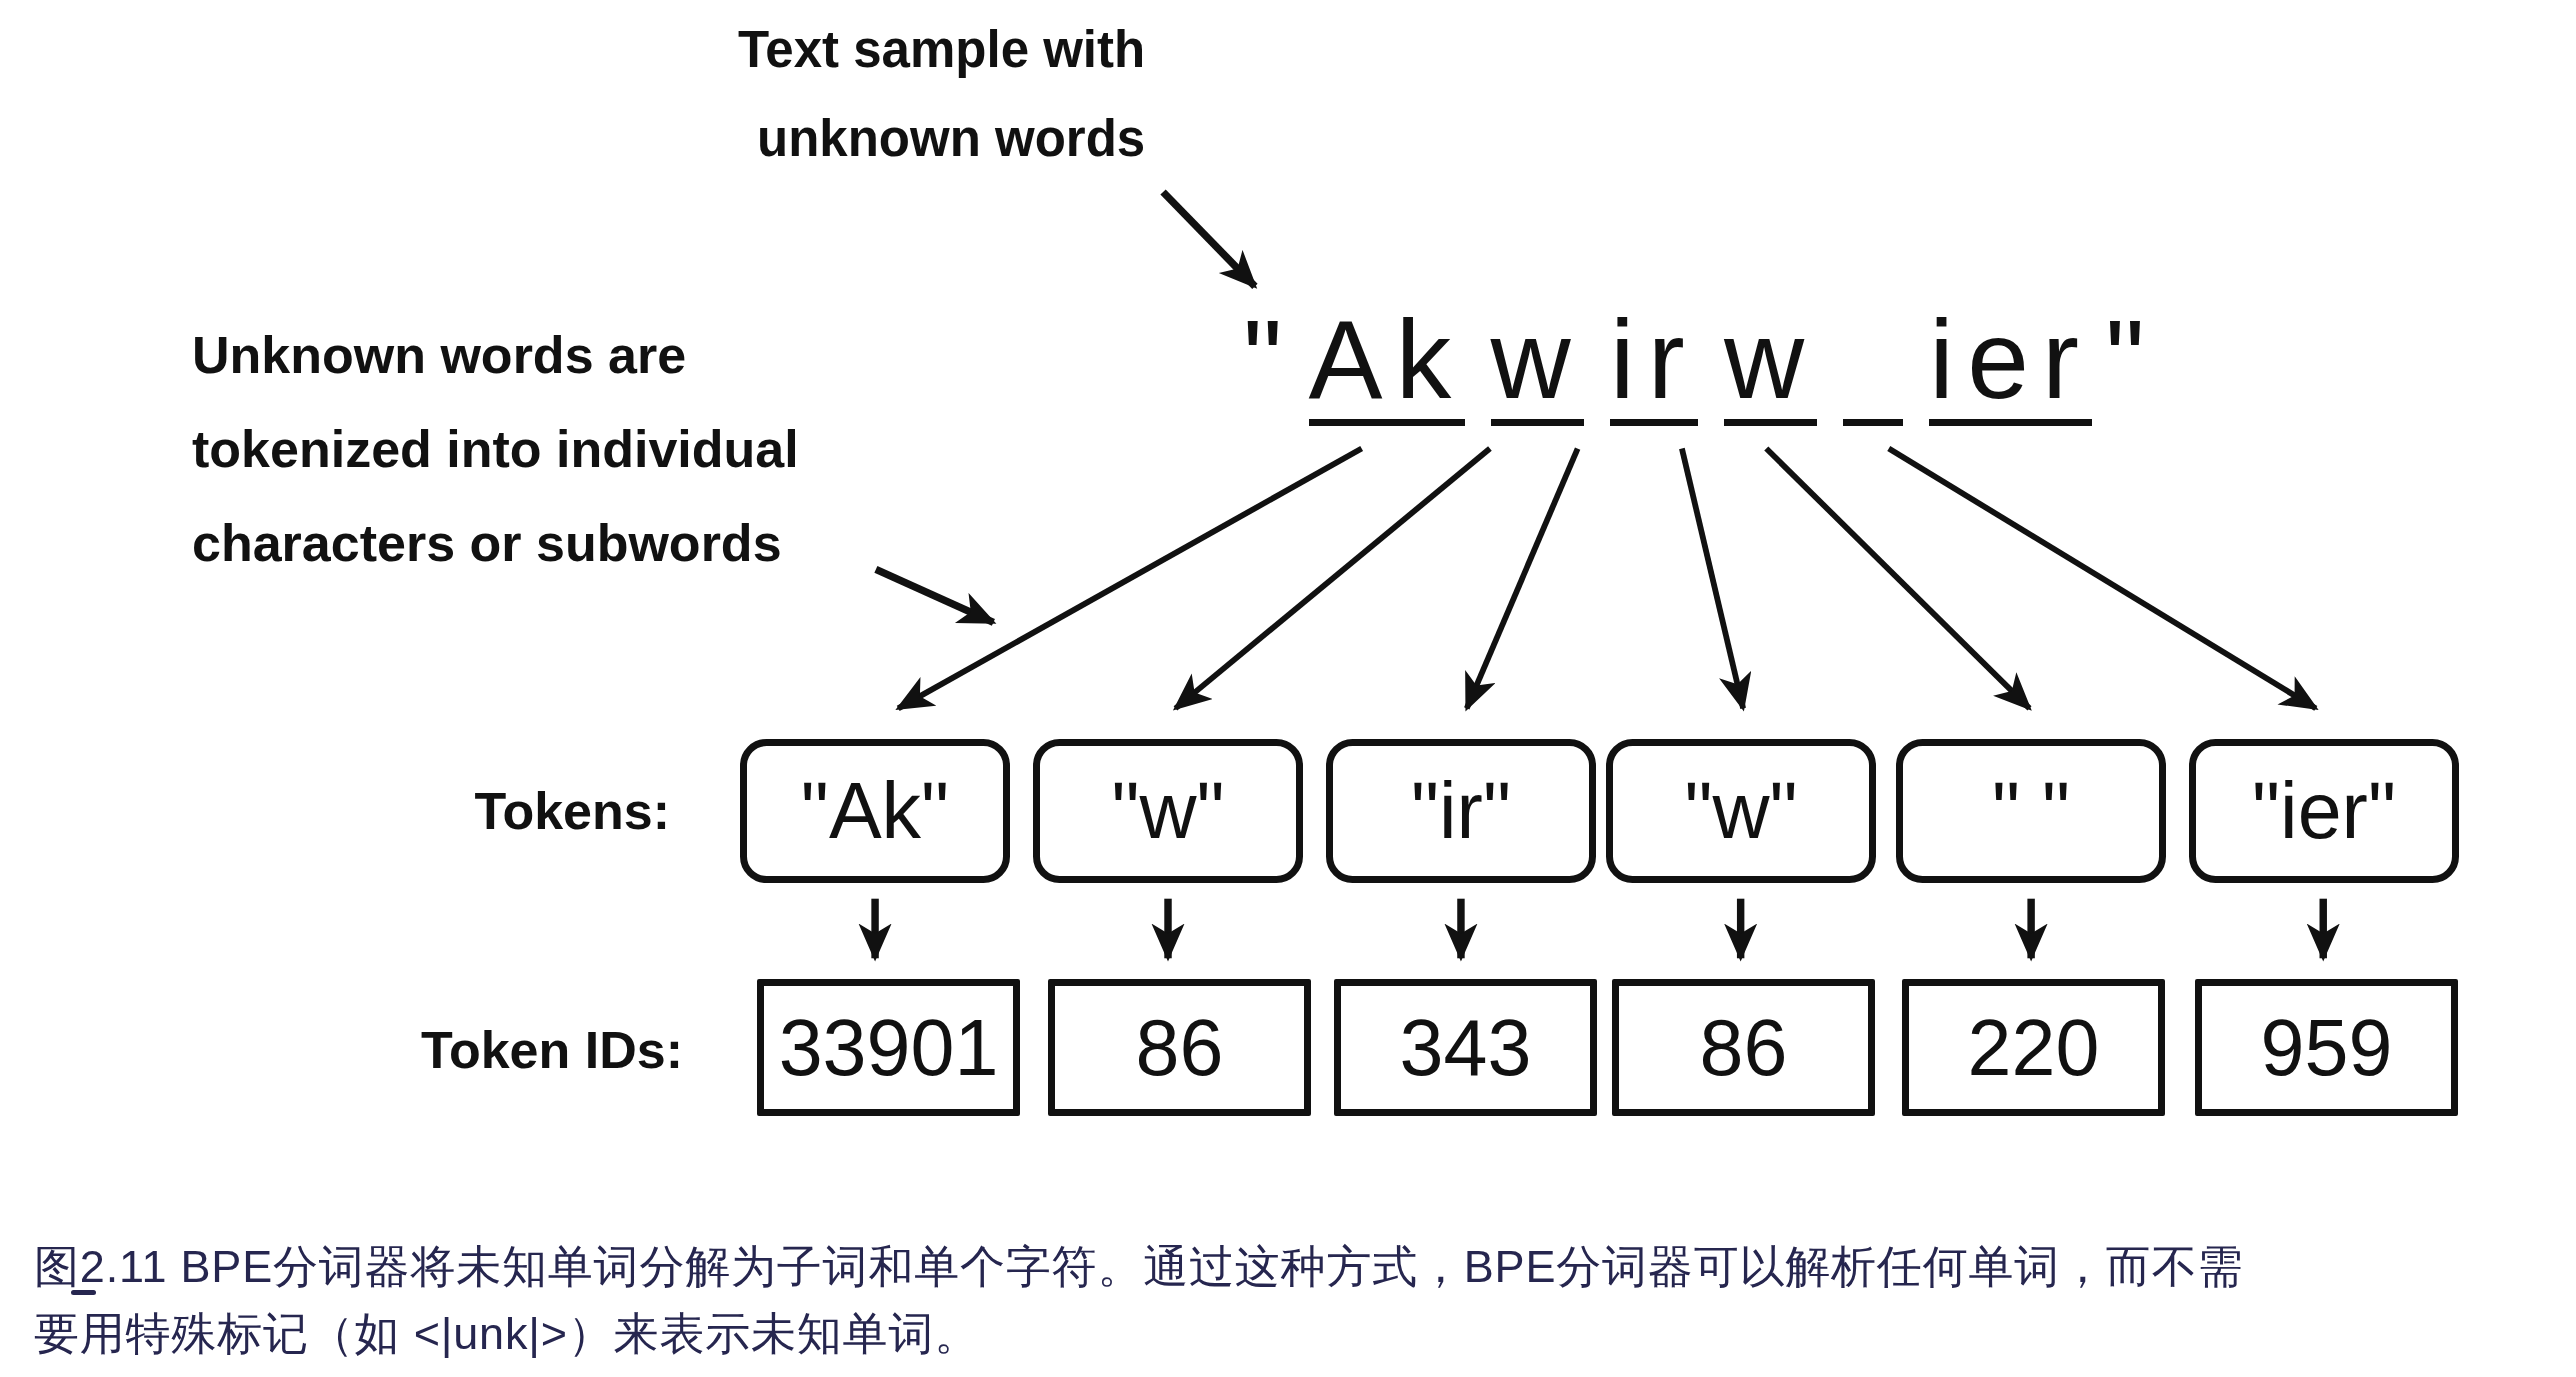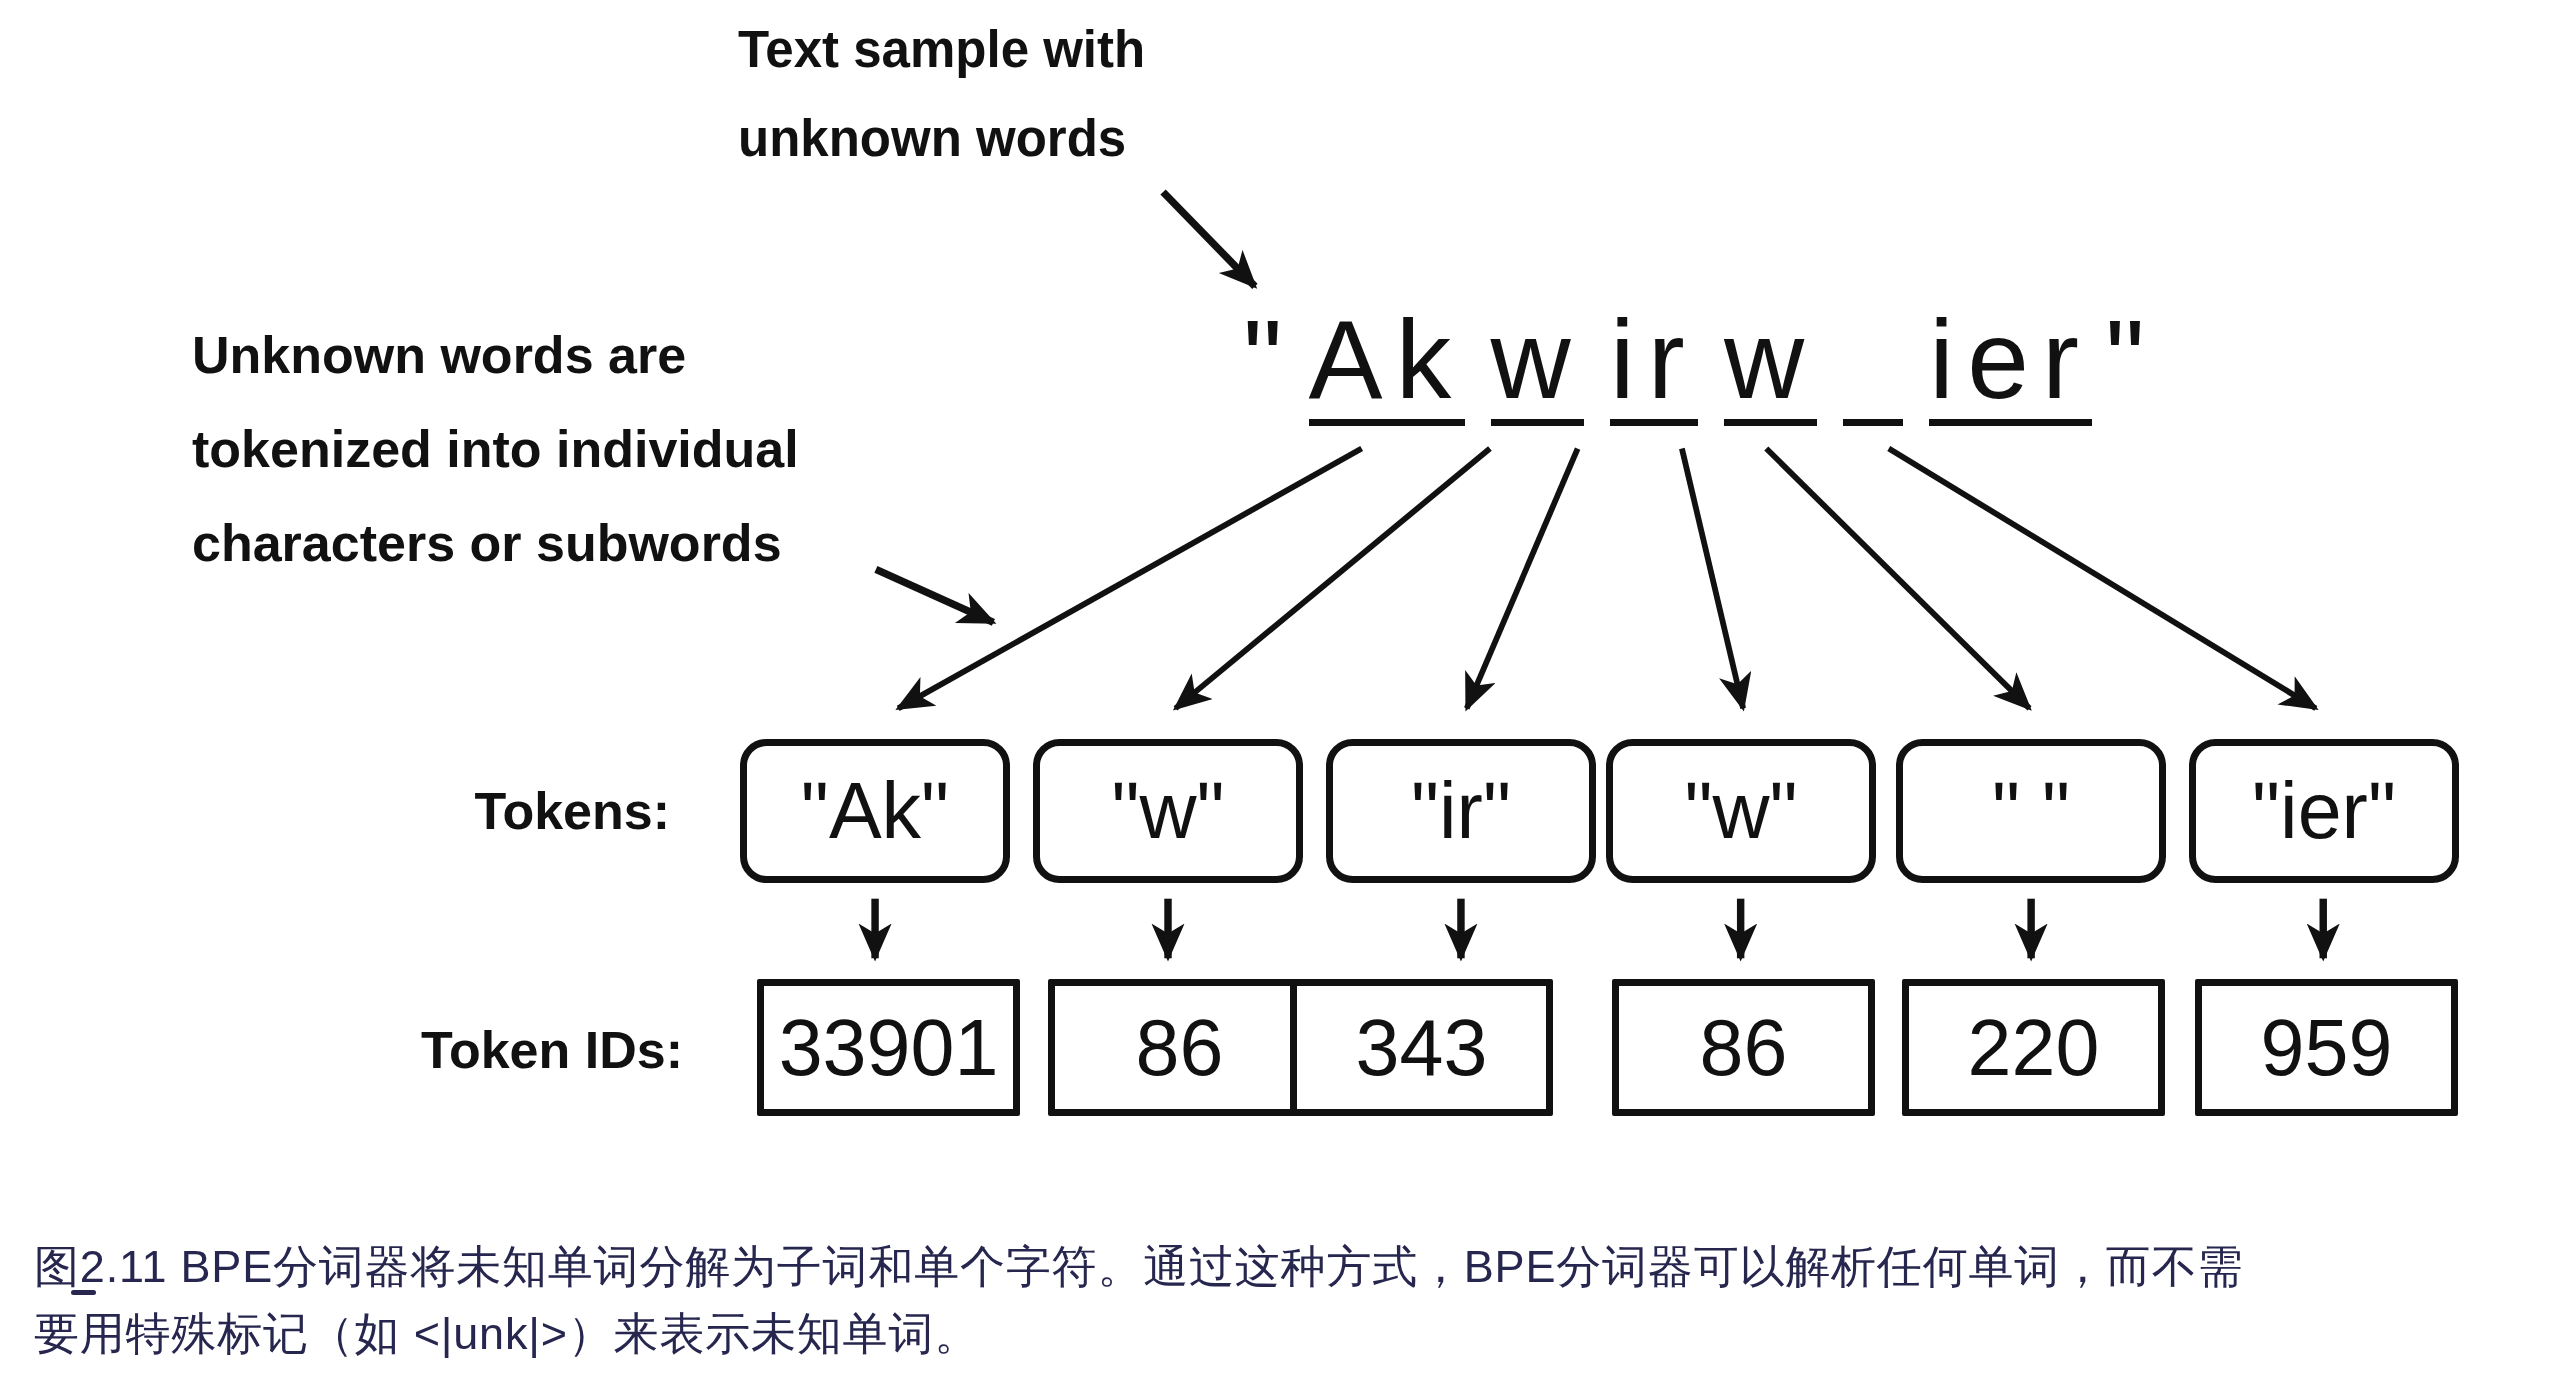--- a/index.html
+++ b/index.html
@@ -14,21 +14,21 @@
     background:var(--background);
     font-family:"Liberation Sans", sans-serif;
     color:var(--ink);
     overflow:hidden;
   }
   .arrow-layer{position:absolute;left:0;top:0;width:2576px;height:1377px;pointer-events:none;}
   .arrow-layer line{stroke:var(--ink);}
 
   
   .ann{position:absolute;font-weight:bold;color:var(--ink);}
-  .ann-top{left:738px;top:5px;font-size:51px;line-height:89px;}
+  .ann-top{left:738px;top:5px;font-size:51px;line-height:89px;text-align:right;}
   .ann-left{left:192px;top:308px;font-size:52px;line-height:94px;}
 
   
   .sample{
     position:absolute;left:1243px;top:305px;
     font-size:111px;line-height:111px;letter-spacing:13.2px;
     white-space:nowrap;font-weight:400;
   }
   .sample .q{display:inline-block;}
   .sample .seg{
@@ -132,21 +132,21 @@
       <span>"ier"</span>
     </div>
 
   <div class="row-label token-ids-label">Token IDs:</div>
   <div class="ibox" style="left:757px">
       <span>33901</span>
     </div>
   <div class="ibox" style="left:1048px">
       <span>86</span>
     </div>
-  <div class="ibox" style="left:1290px">
+  <div class="ibox" style="left:1334px">
       <span>343</span>
     </div>
   <div class="ibox" style="left:1612px">
       <span>86</span>
     </div>
   <div class="ibox" style="left:1902px">
       <span>220</span>
     </div>
   <div class="ibox" style="left:2195px">
       <span>959</span>

